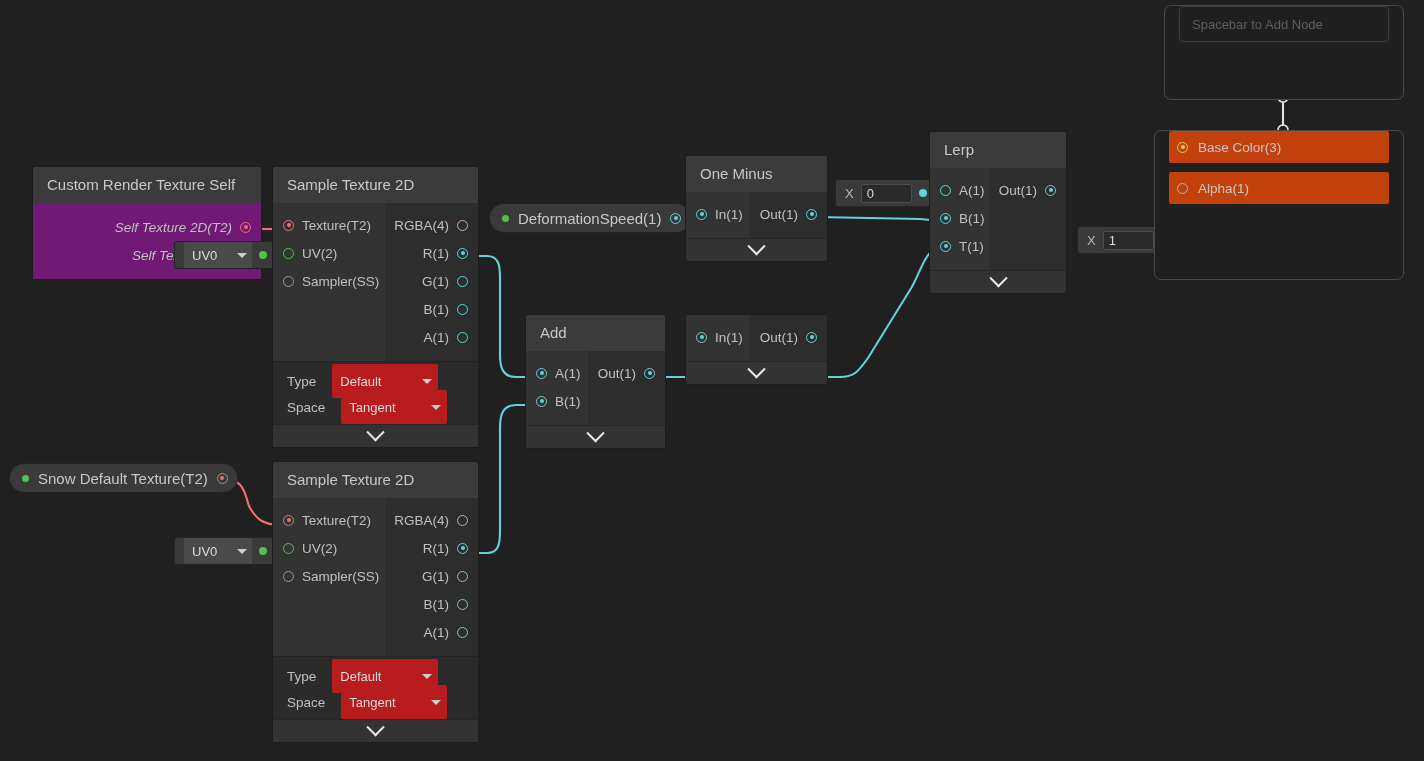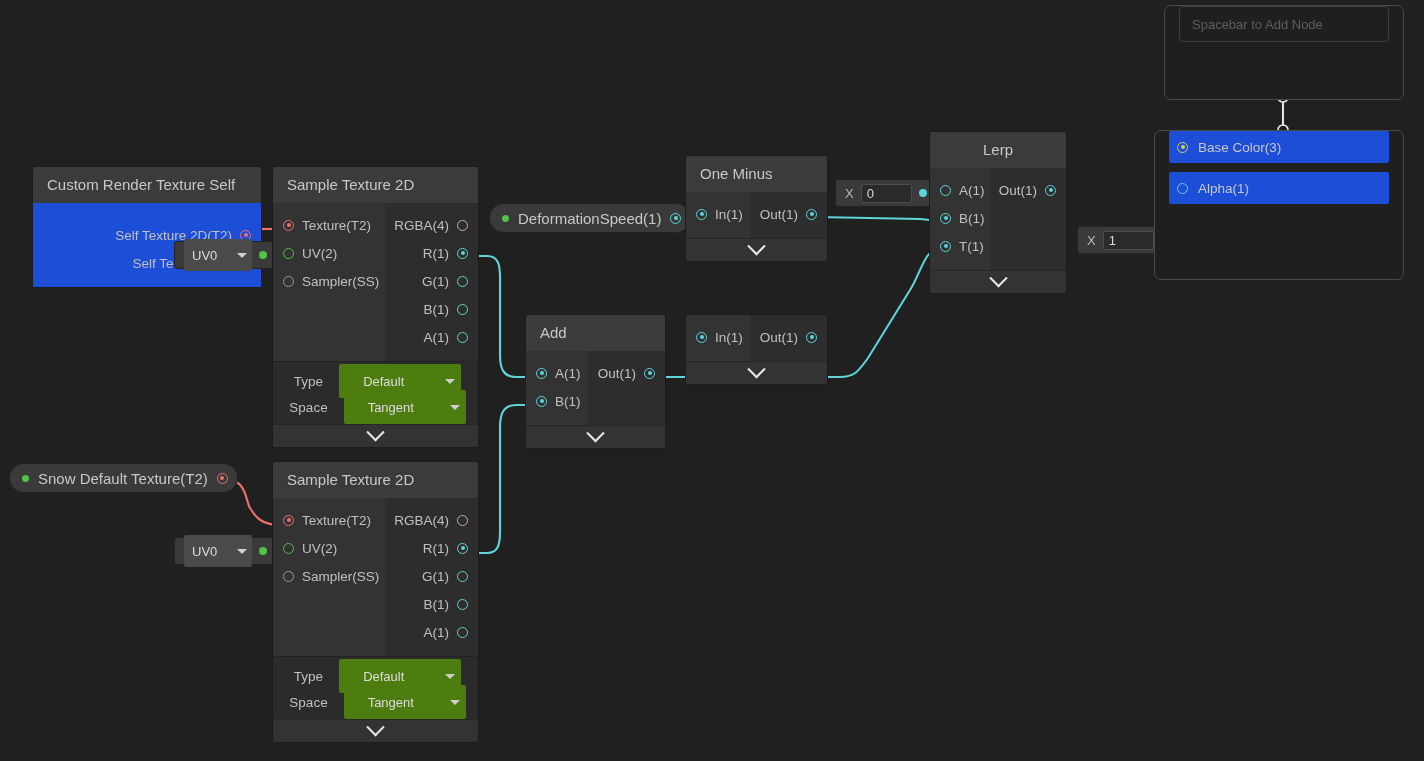--- a/index.html
+++ b/index.html
@@ -30,25 +30,25 @@
   .port.filled::after{content:"";position:absolute;left:50%;top:50%;width:4px;height:4px;border-radius:50%;transform:translate(-50%,-50%);background:currentColor;}
   .p-cyan{border-color:#5fd4d9;color:#5fd4d9;}
   .p-green{border-color:#51c24a;color:#51c24a;}
   .p-red{border-color:#f07070;color:#f07070;}
   .p-pink{border-color:#d49fd4;color:#d49fd4;}
   .p-gray{border-color:#9a9a9a;color:#9a9a9a;}
   .p-yellow{border-color:#d2d44f;color:#d2d44f;}
 
   
   .settings{background:#2b2b2b;border-top:1px solid #232323;padding:6px 0 4px 0;}
-  .srow{display:flex;align-items:center;justify-content:center;height:26px;padding:0 10px 0 14px;font-size:13.5px;color:#c0c0c0;gap:16px;}
+  .srow{display:flex;align-items:center;justify-content:flex-start;height:26px;padding:0 10px 0 14px;font-size:13.5px;color:#c0c0c0;gap:16px;}
   .dropdown{
-    background:#4d7c0f;border-radius:2px;width:92px;height:34px;
+    background:#b91c1c;border-radius:2px;width:92px;height:34px;
     display:flex;align-items:center;justify-content:space-between;
-    padding:0 6px 0 24px;font-size:13px;color:#dcdcdc;
+    padding:0 6px 0 8px;font-size:13px;color:#dcdcdc;
   }
   .caret{width:0;height:0;border-left:5px solid transparent;border-right:5px solid transparent;border-top:5px solid #cfcfcf;}
   .expander{
     background:#333333;border-top:1px solid #262626;height:22px;
     display:flex;align-items:center;justify-content:center;border-radius:0 0 2px 2px;
   }
   .chev{width:11px;height:11px;border-right:2.2px solid #e8e8e8;border-bottom:2.2px solid #e8e8e8;transform:rotate(45deg) translate(-3px,-3px);}
 
   
   .pill{
@@ -64,34 +64,34 @@
     display:flex;align-items:center;gap:7px;padding:0 7px 0 9px;box-shadow:0 0 0 1px #242424;
   }
   .wlabel{font-size:13px;color:#b9b9b9;}
   .wfield{
     background:#2a2a2a;border:1px solid #4d4d4d;border-radius:2px;height:17px;width:44px;
     display:flex;align-items:center;padding:0 5px;font-size:13px;color:#d8d8d8;
   }
   .wdot{width:8px;height:8px;border-radius:50%;background:#5fd4d9;flex:0 0 auto;}
   .wdot.green{background:#51c24a;}
   .uvdd{
-    background:#4a4a4a;border-radius:2px;height:32px;width:62px;
+    background:#4a4a4a;border-radius:2px;height:26px;width:62px;
     display:flex;align-items:center;justify-content:space-between;padding:0 5px 0 8px;
     font-size:13px;color:#dcdcdc;
   }
 
   
   .stack{position:absolute;border:1px solid #4a4a4a;border-radius:7px;background:#1f1f1f;}
   .stack-title{font-size:18px;color:#d6d6d6;padding:12px 0 8px 16px;line-height:1;}
   .stack-placeholder{
     margin:0 14px 14px 14px;height:34px;border:1px solid #3d3d3d;border-radius:4px;
     display:flex;align-items:center;padding-left:12px;font-size:13px;color:#5e5e5e;
   }
   .blockrow{
-    margin:0 14px 9px 14px;height:32px;background:#1d4ed8;border-radius:2px;
+    margin:0 14px 9px 14px;height:32px;background:#c2410c;border-radius:2px;
     display:flex;align-items:center;padding-left:14px;gap:10px;font-size:13.5px;color:#c8c8c8;
   }
   .blockrow .port{margin-left:-6px;}
 
   
   svg.wires{position:absolute;inset:0;width:1424px;height:761px;pointer-events:none;overflow:visible;}
   .w{fill:none;stroke-width:2.1px;}
   .endpt{fill:none;stroke-width:1.7px;}
 </style>
 </head>
@@ -134,21 +134,21 @@
     <path class="w" d="M 1155 239 L 1182 239" stroke="#5fd4d9"></path>
 
     <path class="w" d="M 1283 102 L 1283 126" stroke="#e2e2e2" stroke-width="2"></path>
     <circle class="endpt" cx="1283" cy="97" r="5" stroke="#e2e2e2"></circle>
     <circle class="endpt" cx="1283" cy="130" r="5" stroke="#e2e2e2"></circle>
   </svg>
 
   <div class="node" style="left:33px;top:167px;width:228px;">
     <div class="node-header">Custom Render Texture Self</div>
     <div class="node-body" style="background:#2d2d2d;">
-      <div class="ports-out" style="background:#1d4ed8;width:100%;padding:18px 0 10px 0;">
+      <div class="ports-out" style="background:#701a75;width:100%;padding:10px 0 10px 0;font-style:italic;">
         <div class="row out">
           <span class="lbl">Self Texture 2D(T2)</span>
           <span class="port p-red filled"></span>
         </div>
         <div class="row out">
           <span class="lbl">Self Texture (T2)</span>
           <span class="port p-red filled"></span>
         </div>
       </div>
     </div>
@@ -369,21 +369,21 @@
       <span class="chev"></span>
     </div>
   </div>
 
   <div class="widget" style="left:836px;top:180px;width:82px;">
     <span class="wlabel">X</span>
     <span class="wfield">0</span>
     <span class="wdot"></span>
   </div>
 
-  <div class="node" style="left:930px;top:132px;width:136px;text-align:center;">
+  <div class="node" style="left:930px;top:132px;width:136px;">
     <div class="node-header">Lerp</div>
     <div class="node-body">
       <div class="ports-in" style="width:60px;min-width:60px;padding:8px 0 10px 0;">
         <div class="row in">
           <span class="port p-cyan"></span>
           <span class="lbl">A(1)</span>
         </div>
         <div class="row in">
           <span class="port p-cyan filled"></span>
           <span class="lbl">B(1)</span>

